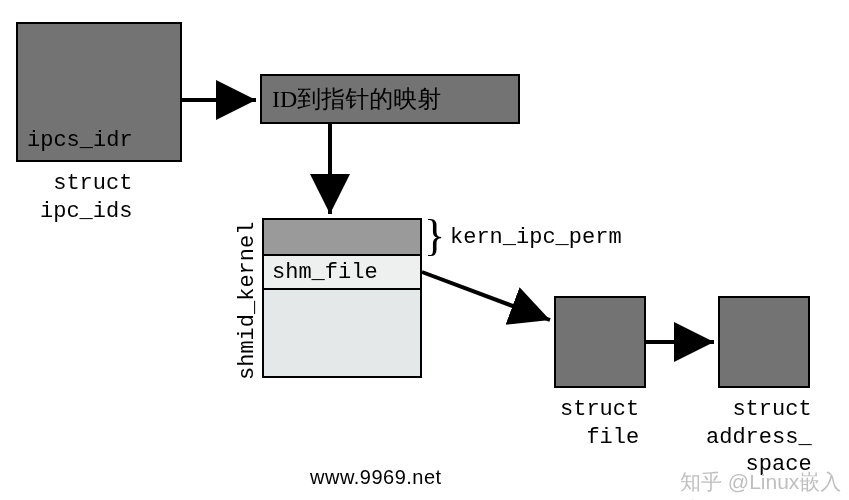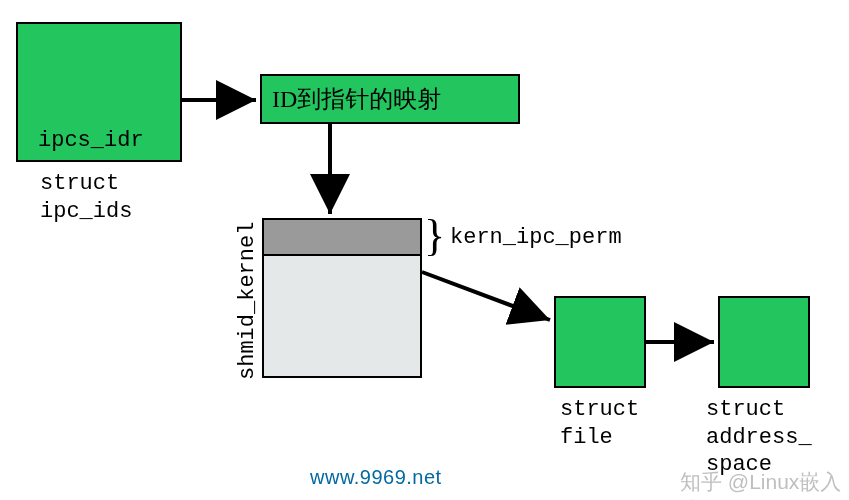--- a/index.html
+++ b/index.html
@@ -8,44 +8,44 @@
     height: 500px;
     background: #ffffff;
     position: relative;
     font-family: "Courier New", monospace;
     font-size: 22px;
     color: #000;
     overflow: hidden;
   }
   .box {
     position: absolute;
-    background: #22c55e;
+    background: #737373;
     border: 2px solid #000;
   }
   .label {
     position: absolute;
-    text-align: left;
+    text-align: right;
     line-height: 1.25;
     white-space: pre;
   }
   .brace {
     position: absolute;
     font-size: 44px;
     line-height: 1;
     font-family: serif;
   }
   .vlabel {
     position: absolute;
     transform: rotate(-90deg);
     transform-origin: left top;
     white-space: nowrap;
   }
   .watermark-green {
     position: absolute;
-    color: #0369a1;
+    color: #000000;
     font-family: Arial, sans-serif;
     font-size: 20px;
     letter-spacing: 0.5px;
   }
   .watermark-gray {
     position: absolute;
     color: #bfbfbf;
     font-family: Arial, sans-serif;
     font-size: 21px;
   }
@@ -53,31 +53,34 @@
     position: absolute;
     left: 0; top: 0;
     width: 849px; height: 500px;
     pointer-events: none;
   }
 </style>
 </head>
 <body>
 
 <div class="box" style="left:16px; top:22px; width:166px; height:140px;">
-  <div class="label" style="position:absolute; left:20px; bottom:6px; text-align:right;">ipcs_idr</div>
+  <div class="label" style="position:absolute; left:9px; bottom:6px; text-align:right;">ipcs_idr</div>
 </div>
 <div class="label" style="left:40px; top:170px;">struct
 ipc_ids</div>
 
 <div class="box" style="left:260px; top:74px; width:260px; height:50px; display:flex; align-items:center; padding-left:10px; font-family: serif; font-size:24px;">
   <span>ID到指针的映射</span>
 </div>
 
 <div class="box" style="left:262px; top:218px; width:160px; height:160px; background:#e5e8e9;">
   <div style="position:absolute; left:0; top:0; width:100%; height:36px; background:#9a9a9a; border-bottom:2px solid #000;"></div>
+  <div style="position:absolute; left:0; top:36px; width:100%; height:34px; border-bottom:2px solid #000; background:#eef0f0; display:flex; align-items:center; padding-left:8px;">
+     <span>shm_file</span>
+  </div>
 </div>
 
 <div class="brace" style="left:424px; top:214px;">}</div>
 <div class="label" style="left:450px; top:224px; text-align:center;">kern_ipc_perm</div>
 
 <div class="vlabel" style="left:235px; top:380px;">shmid_kernel</div>
 
 <div class="box" style="left:554px; top:296px; width:92px; height:92px;"></div>
 <div class="label" style="left:560px; top:396px;">struct
 file</div>

